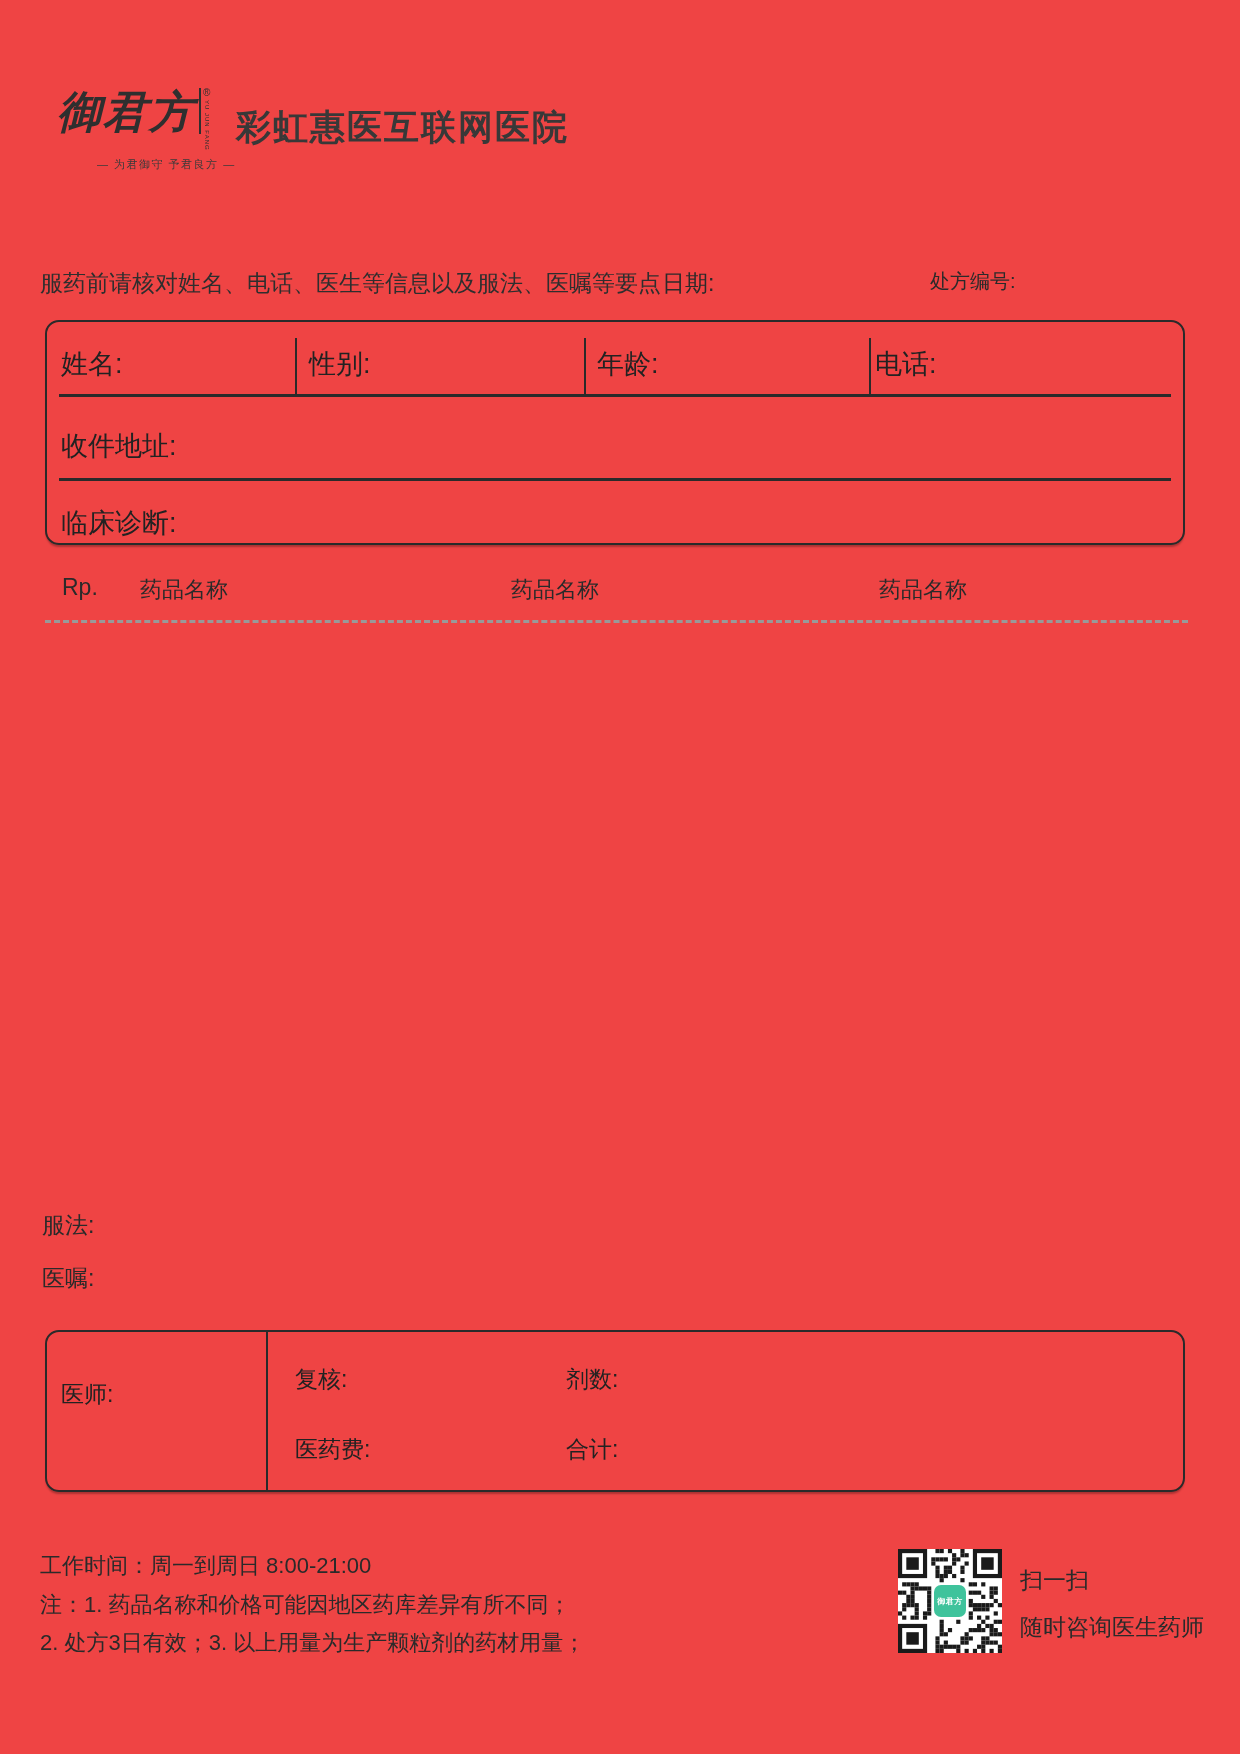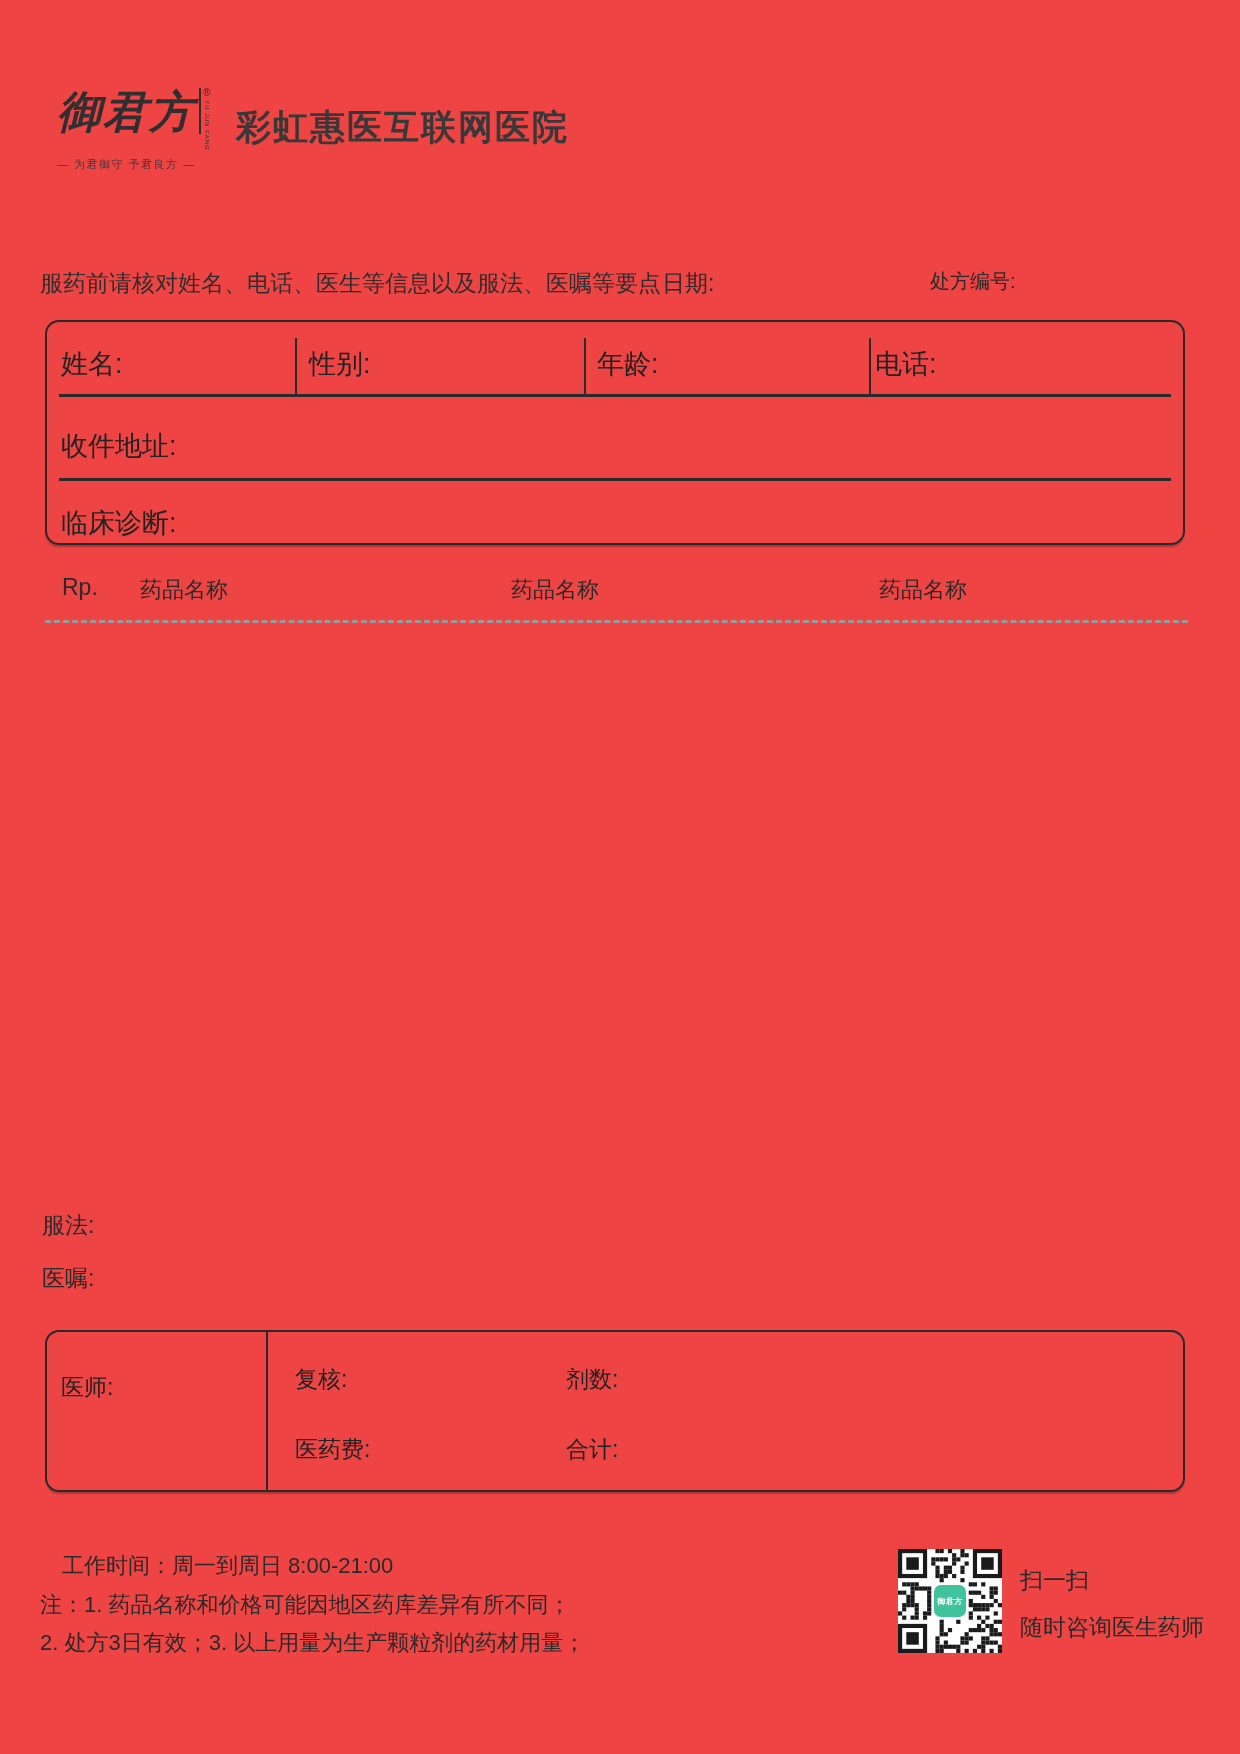--- a/index.html
+++ b/index.html
@@ -19,21 +19,21 @@
   .logo-row{display:flex;align-items:flex-start;}
   .logo-text{
     font-family:"DejaVu Serif","Liberation Serif",serif;
     font-style:italic;font-weight:700;
     font-size:44px;line-height:48px;letter-spacing:2px;color:#2f2f2f;
   }
   .logo-divider{display:inline-block;width:2px;height:46px;background:#2f2f2f;margin-left:4px;}
   .logo-side{display:flex;flex-direction:column;align-items:center;margin-left:2px;}
   .reg{font-size:10px;line-height:10px;color:#2f2f2f;}
   .vert{writing-mode:vertical-rl;font-size:6px;letter-spacing:1px;color:#2f2f2f;margin-top:2px;}
-  .tagline{margin-top:6px;font-size:11px;letter-spacing:1.5px;color:#3a3a3a;white-space:nowrap;}
+  .tagline{margin-top:6px;font-size:11px;letter-spacing:1.5px;color:#3a3a3a;white-space:nowrap;margin-left:40px;}
   .hospital-title{
     position:absolute;left:236px;top:104px;margin:0;
     font-size:35px;font-weight:700;letter-spacing:2px;color:#383838;
   }
 
   
   .notice{left:40px;top:268px;font-size:23px;color:#2e2e2e;}
   .date-label{left:662px;top:268px;font-size:23px;}
   .rx-number-label{left:930px;top:268px;font-size:20px;}
 
@@ -72,28 +72,28 @@
 
   
   .signoff-box{
     left:45px;top:1330px;width:1140px;height:162px;
     border:2.5px solid #2a2a2a;border-radius:14px;
     box-shadow:0 3px 2px -1px rgba(0,0,0,0.28);
     box-sizing:border-box;
   }
   .signoff-box .label{position:absolute;font-size:23px;color:#222;}
   .signoff-vdiv{position:absolute;left:219px;top:0;bottom:0;width:2px;background:#2a2a2a;}
-  .lbl-physician{left:14px;top:40px;}
+  .lbl-physician{left:14px;top:47px;}
   .lbl-review{left:248px;top:32px;}
   .lbl-doses{left:519px;top:32px;}
   .lbl-fee{left:248px;top:102px;}
   .lbl-total{left:519px;top:102px;}
 
   
-  .working-hours{left:40px;top:1551px;font-size:22px;margin-left:22px;}
+  .working-hours{left:40px;top:1551px;font-size:22px;}
   .note-line1{left:40px;top:1590px;font-size:22px;}
   .note-line2{left:40px;top:1628px;font-size:22px;}
 
   .qr-wrap{left:898px;top:1549px;width:104px;height:104px;}
   .qr-wrap svg{display:block;}
   .qr-logo{
     position:absolute;left:36px;top:36px;width:32px;height:32px;
     border-radius:7px;display:flex;align-items:center;justify-content:center;
     color:#fff;font-size:8px;font-weight:700;letter-spacing:0.5px;
   }

